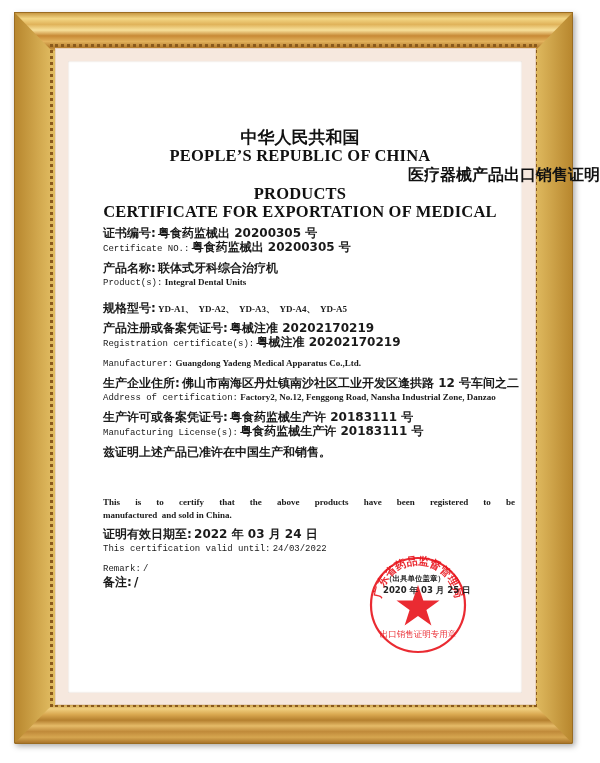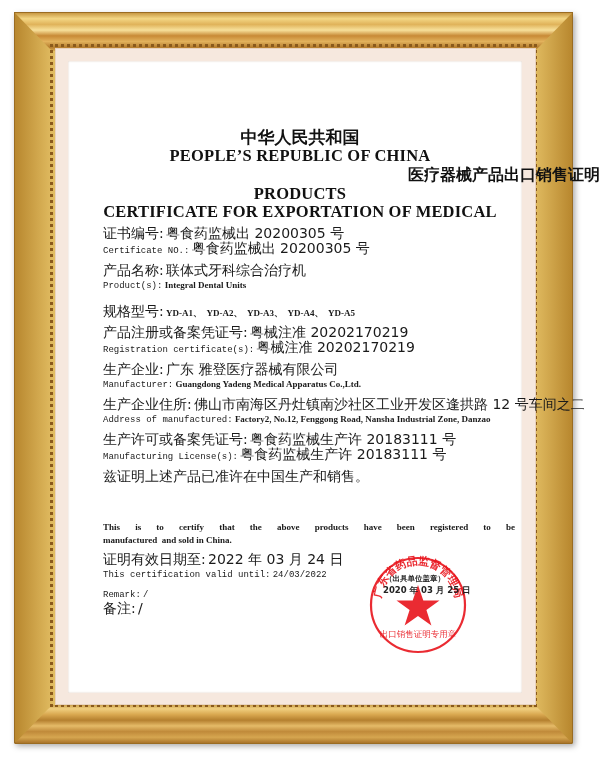--- a/index.html
+++ b/index.html
@@ -32,21 +32,21 @@
     position:absolute; left:68px; top:61px; width:454px; height:632px;
     background:#ffffff; box-shadow: inset 0 0 2px rgba(160,120,80,0.4);
   }
   .titles { position:absolute; left:0; top:127px; width:600px; text-align:center; color:#111; }
   .t-cn1 { font-family:"DejaVu Sans", sans-serif; font-weight:bold; font-size:17px; line-height:20px; }
   .t-en1 { font-family:"Liberation Serif", serif; font-weight:bold; font-size:16.5px; line-height:18px; letter-spacing:0.2px; }
   .t-cn2 { font-family:"DejaVu Sans", sans-serif; font-weight:bold; font-size:16px; line-height:20px;text-align:right; }
   .t-en2 { font-family:"Liberation Serif", serif; font-weight:bold; font-size:16.5px; line-height:18px; letter-spacing:0.2px; }
   .content { position:absolute; left:103px; top:227px; width:412px; color:#1a1a1a; }
   .row { font-size:9px; line-height:13px; white-space:nowrap; }
-  .cn { font-family:"DejaVu Sans", sans-serif; font-weight:normal; font-size:14px; }
+  .cn { font-family:"DejaVu Sans", sans-serif; font-weight:bold; font-size:12px; }
   .mono { font-family:"Liberation Mono", "DejaVu Sans Mono", monospace; font-size:9px; }
   .serifb { font-family:"Liberation Serif", serif; font-weight:bold; font-size:9px; }
   .gap { height:6px; }
   .gap-lg { height:12px; }
   .justify { white-space:normal; text-align:justify; text-align-last:justify; word-spacing:2px;margin-top:36px; }
   .stamp { position:absolute; left:368px; top:555px; width:100px; height:100px; }
   .stamp-date { position:absolute; left:383px; top:585px; font-family:"DejaVu Sans", sans-serif; font-weight:bold; font-size:8.5px; color:#222; white-space:nowrap; }
   .stamp-note { position:absolute; left:385px; top:574px; font-family:"DejaVu Sans", sans-serif; font-weight:bold; font-size:7.5px; color:#222; white-space:nowrap; }
 </style>
 </head>
@@ -94,34 +94,30 @@
   <div class="row">
     <span class="cn">产品注册或备案凭证号:</span>
     <span class="cn">粤械注准 20202170219</span>
   </div>
   <div class="row">
     <span class="mono">Registration certificate(s):</span>
     <span class="cn">粤械注准 20202170219</span>
   </div>
   <div class="gap"></div>
   <div class="row">
-    <span class="cn">生产企业:</span>
-    <span class="cn">广东 雅登医疗器械有限公司</span>
-  </div>
-  <div class="row">
     <span class="mono">Manufacturer:</span>
     <span class="serifb">Guangdong Yadeng Medical Apparatus Co.,Ltd.</span>
   </div>
   <div class="gap"></div>
   <div class="row">
     <span class="cn">生产企业住所:</span>
     <span class="cn">佛山市南海区丹灶镇南沙社区工业开发区逢拱路 12 号车间之二</span>
   </div>
   <div class="row">
-    <span class="mono">Address of manufactured:</span>
+    <span class="mono">Address of certification:</span>
     <span class="serifb">Factory2, No.12, Fenggong Road, Nansha Industrial Zone, Danzao</span>
   </div>
   <div class="gap"></div>
   <div class="row">
     <span class="cn">生产许可或备案凭证号:</span>
     <span class="cn">粤食药监械生产许 20183111 号</span>
   </div>
   <div class="row">
     <span class="mono">Manufacturing License(s):</span>
     <span class="cn">粤食药监械生产许 20183111 号</span>

